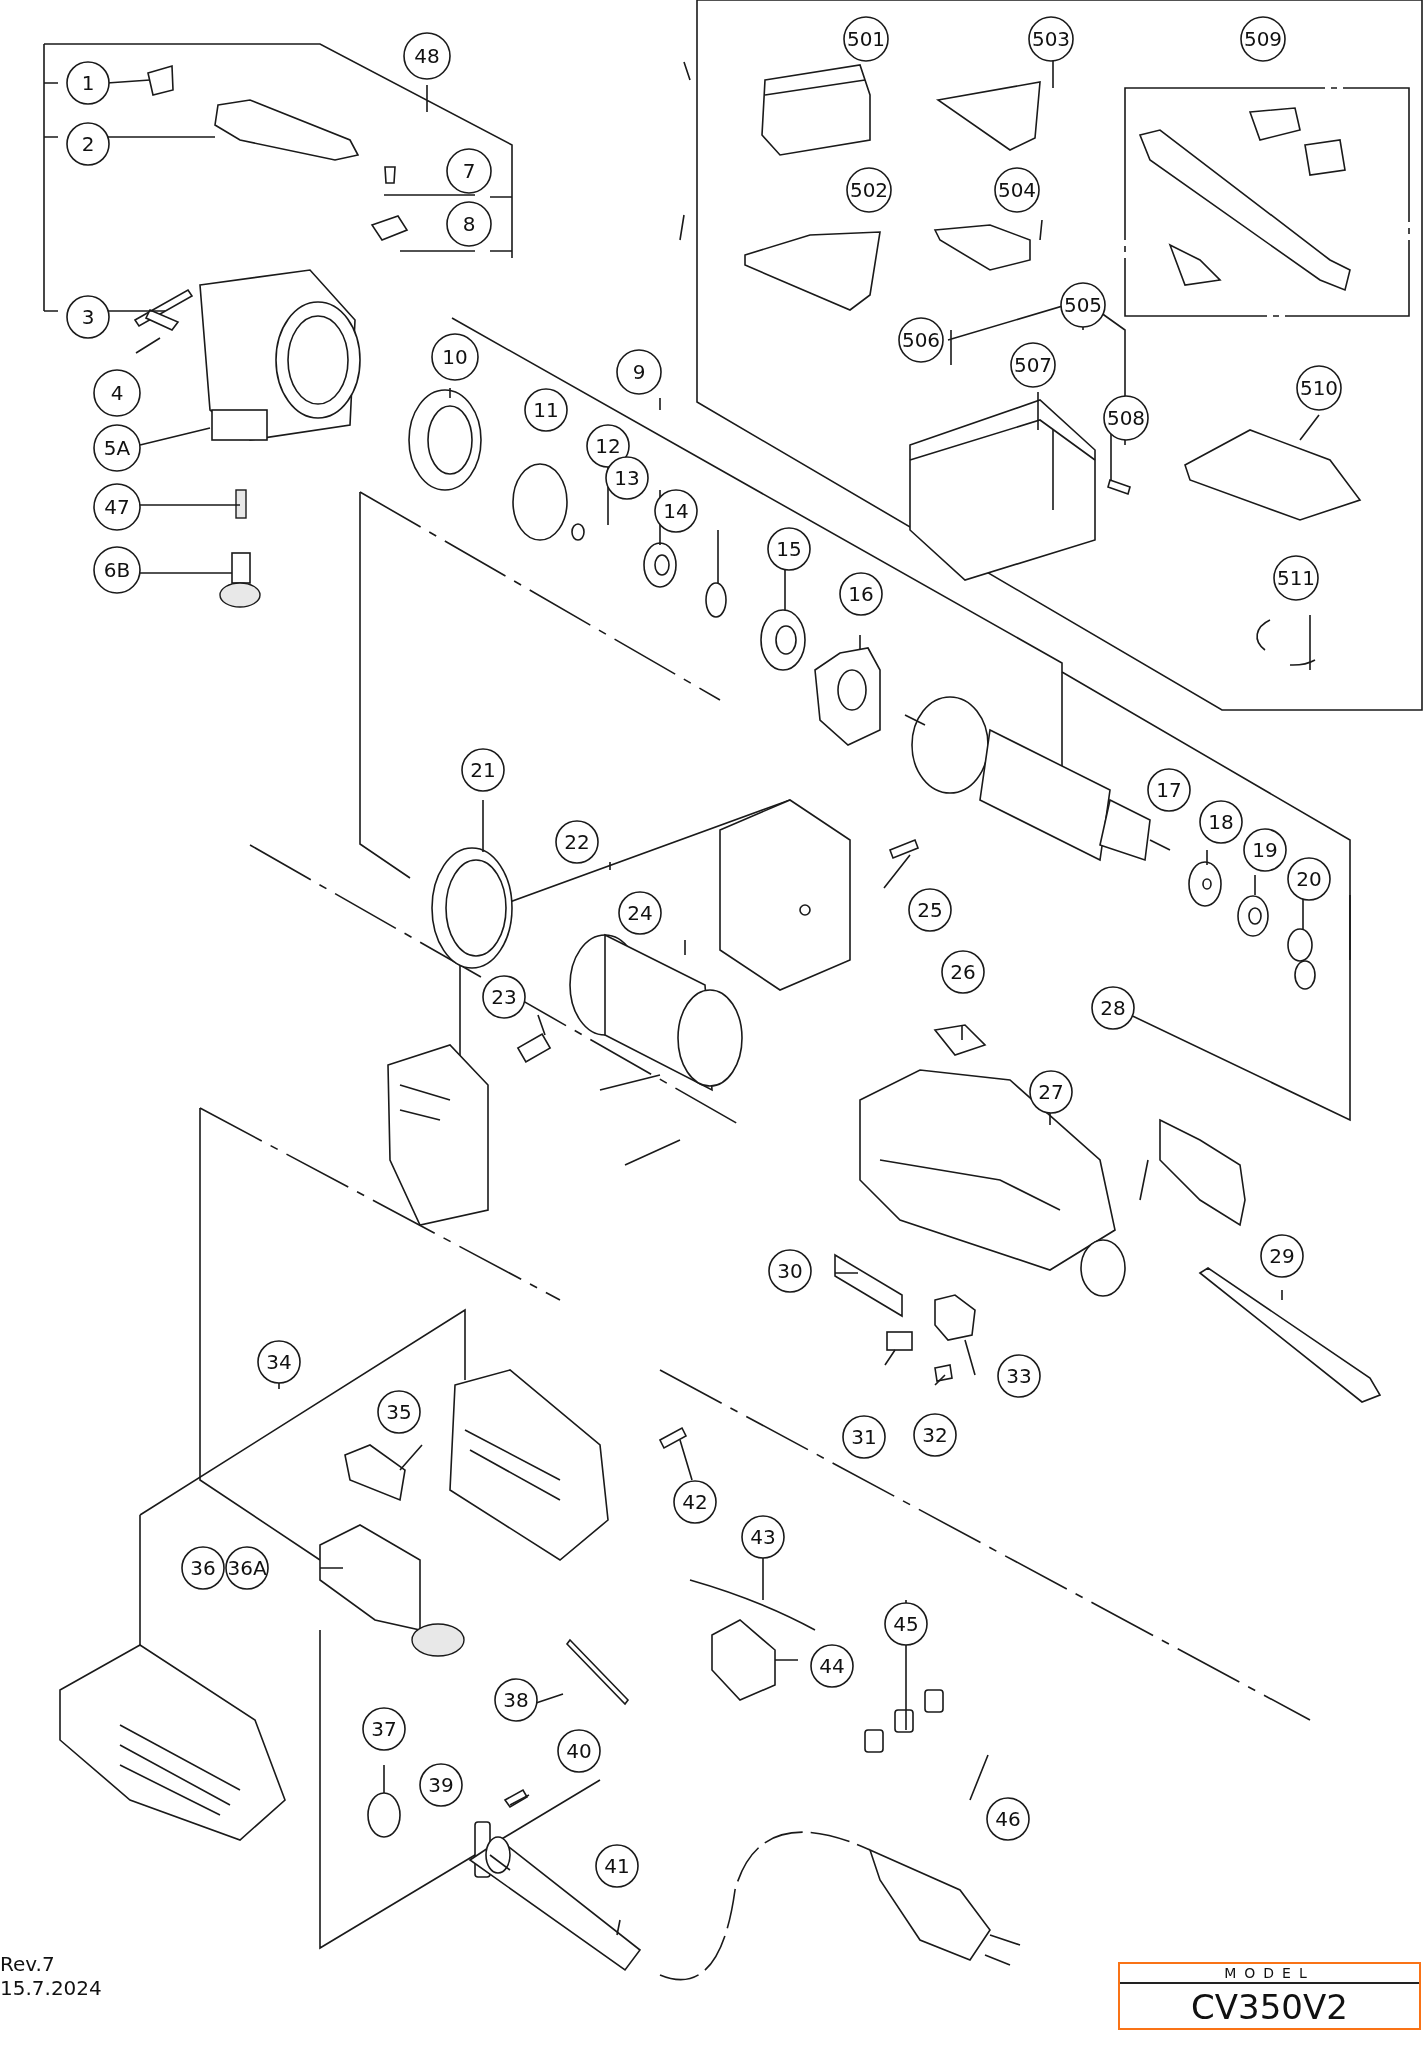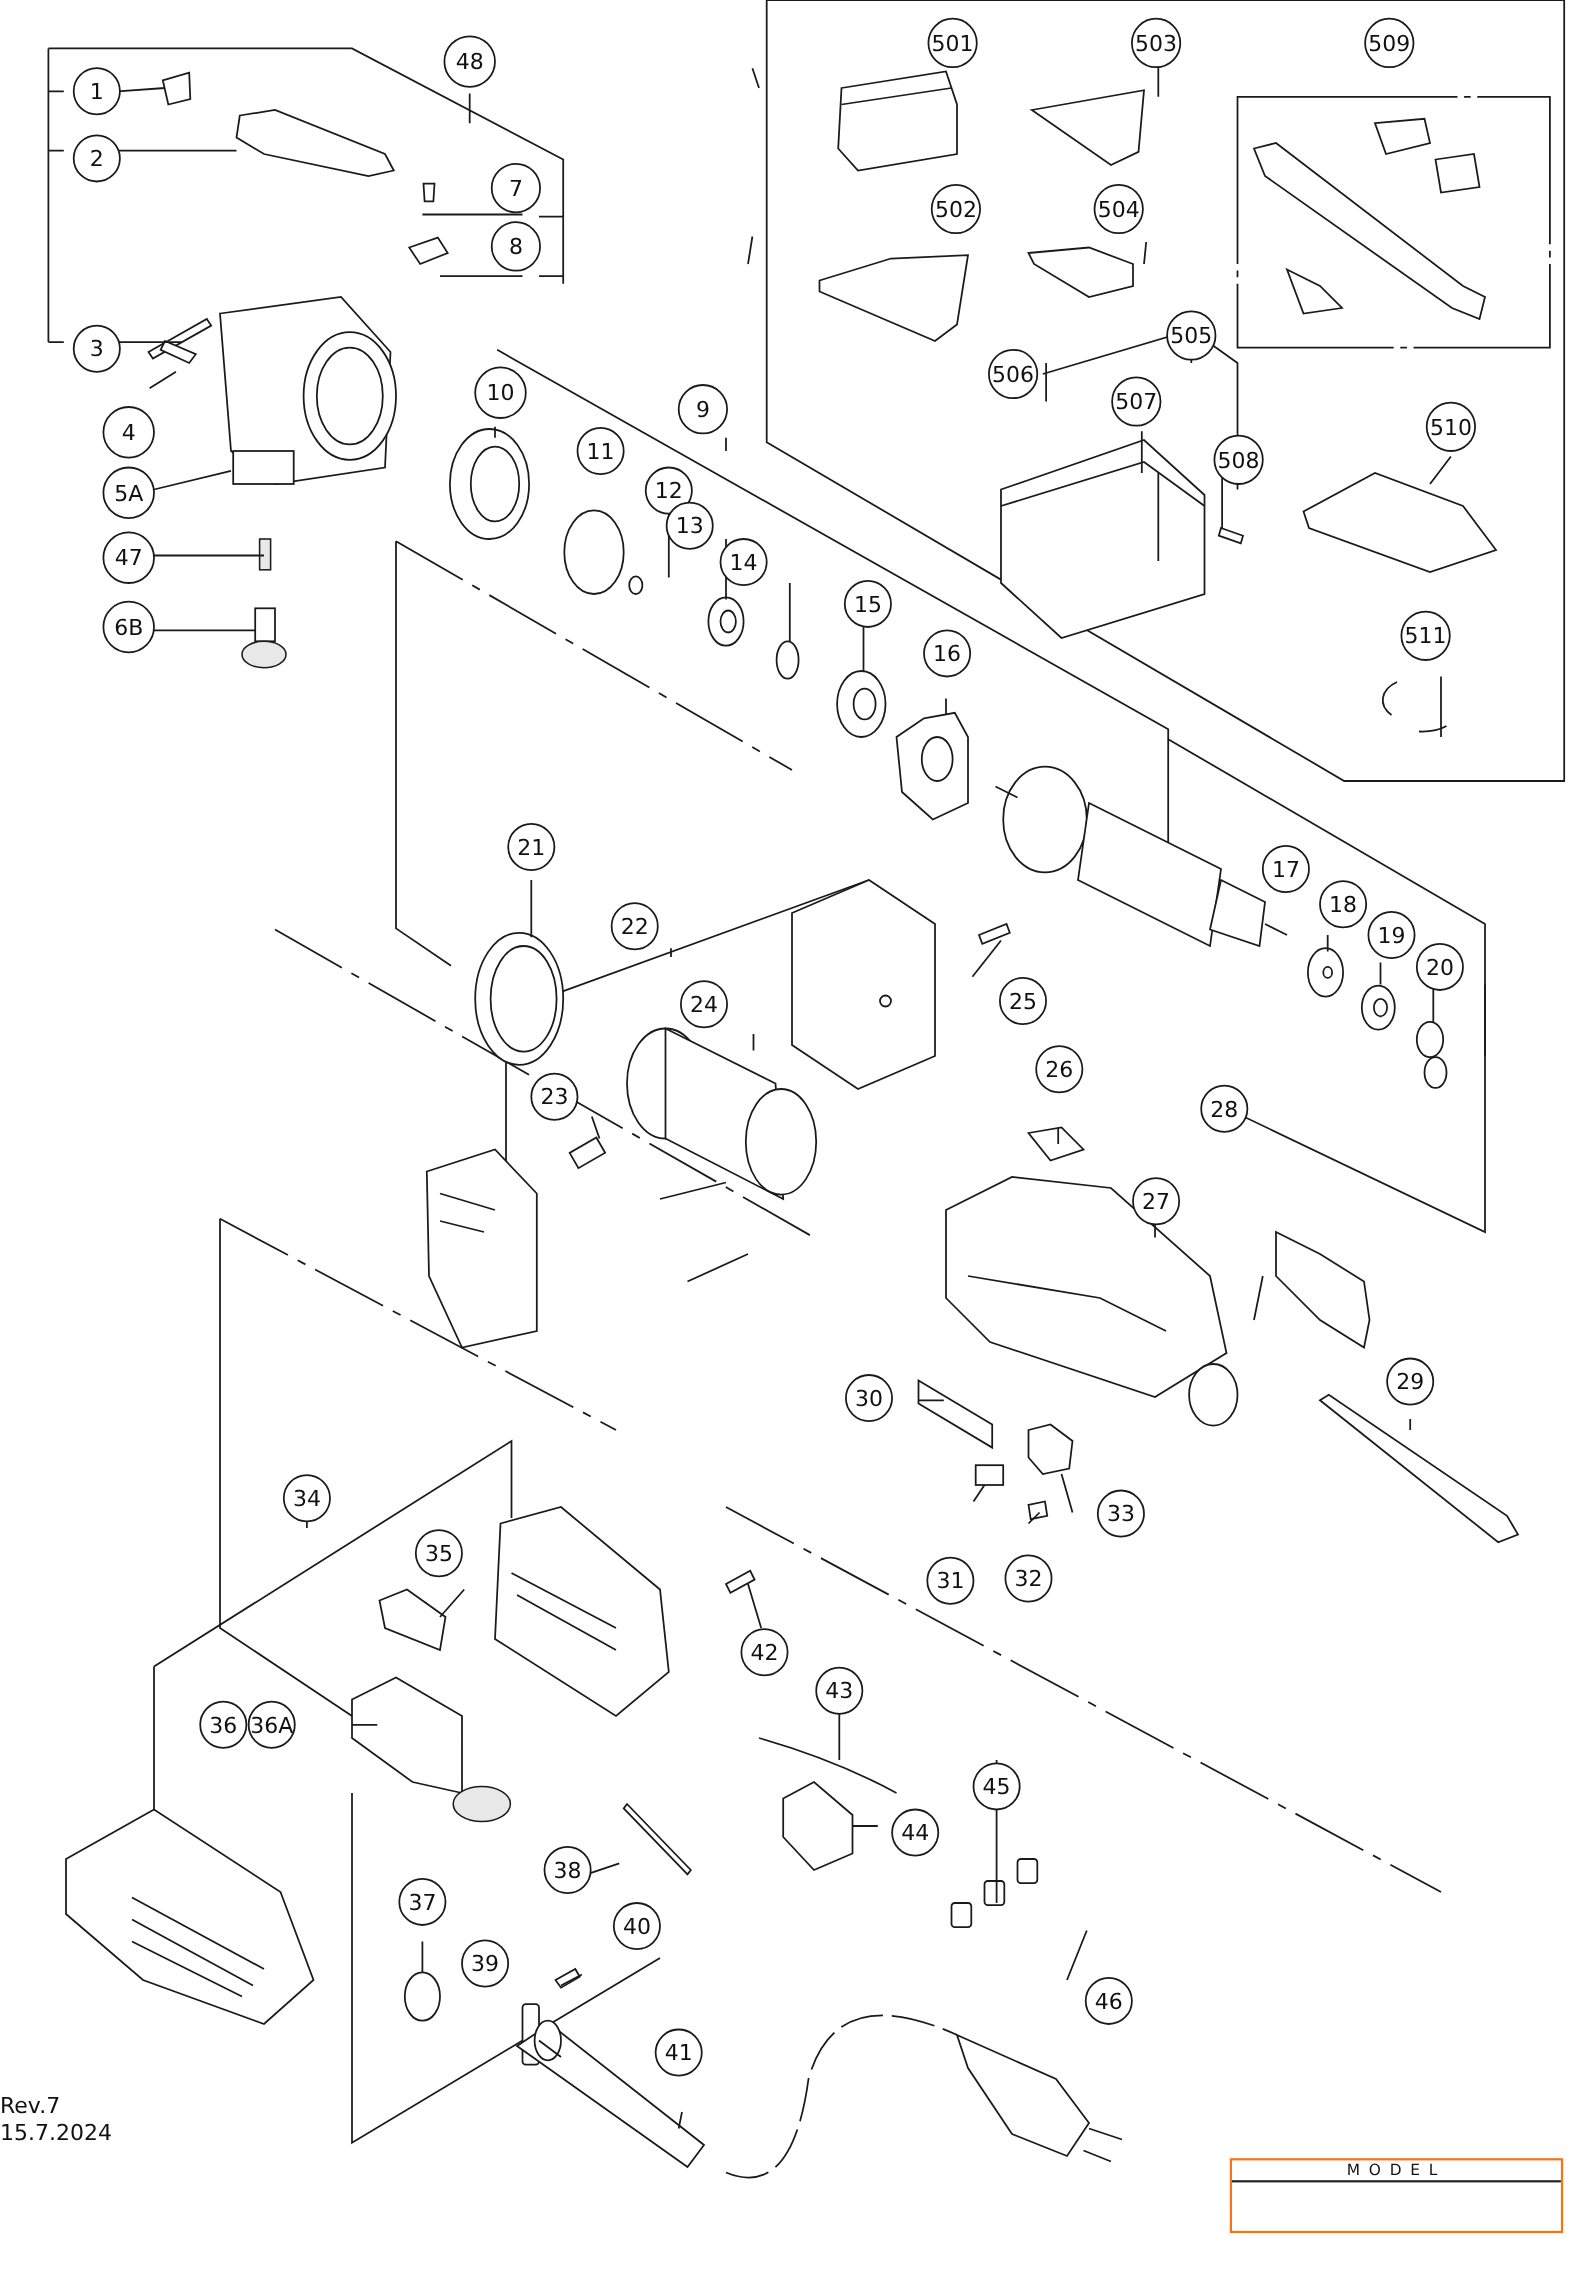--- a/index.html
+++ b/index.html
@@ -10,21 +10,21 @@
     .dash { stroke: #1a1a1a; stroke-width: 1.6; fill: none; stroke-dasharray: 70 10 8 10; }
     .part { stroke: #1a1a1a; stroke-width: 1.6; fill: #ffffff; }
     .partdark { stroke: #1a1a1a; stroke-width: 1.4; fill: #e8e8e8; }
     .balloon circle { fill: #ffffff; stroke: #1a1a1a; stroke-width: 1.6; }
     .balloon text { font-family: "DejaVu Sans", sans-serif; font-size: 20px; fill: #111; text-anchor: middle; dominant-baseline: central; }
     .model-box { position: absolute; left: 1118px; top: 1962px; width: 303px; height: 68px;
                  border: 2px solid #f97316; box-sizing: border-box; }
     .model-label { height: 18px; border-bottom: 2px solid #222; text-align: center;
                    font-family: "DejaVu Sans", sans-serif; font-size: 14px; letter-spacing: 8px; line-height: 18px; }
     .model-value { text-align: center; font-family: "DejaVu Sans", sans-serif; font-size: 34px; line-height: 46px; }
-    .rev { position: absolute; left: 0; top: 1902px; font-family: "DejaVu Sans", sans-serif; font-size: 20px; line-height: 24px; }
+    .rev { position: absolute; left: 0; top: 1952px; font-family: "DejaVu Sans", sans-serif; font-size: 20px; line-height: 24px; }
   </style>
 </head>
 <body>
 
 <svg id="diagram" width="1428" height="2066" viewBox="0 0 1428 2066">
 
   <path class="line" d="M697 0 L1422 0 L1422 710 L1222 710 L697 402 Z"></path>
   <rect class="dash" x="1125" y="88" width="284" height="228" style="stroke-dasharray: 200 6 6 6"></rect>
 
   <path class="line" d="M44 44 L320 44 L512 145 L512 258 M427 85 L427 88 M44 44 L44 311 M44 83 L58 83 M44 137 L58 137 M44 311 L58 311 M427 85 L427 112 M490 197 L512 197 M490 251 L512 251"></path>
@@ -434,18 +434,19 @@
       <text>510</text>
     </g>
   <g class="balloon" transform="translate(1296,578)">
       <circle r="22"></circle>
       <text>511</text>
     </g>
 </svg>
 
 <div class="model-box">
   <div class="model-label">MODEL</div>
+  <div class="model-value">CV350V2</div>
 </div>
 
 <div class="rev">
   <div>Rev.7</div>
   <div>15.7.2024</div>
 </div>
 
 </body></html>

